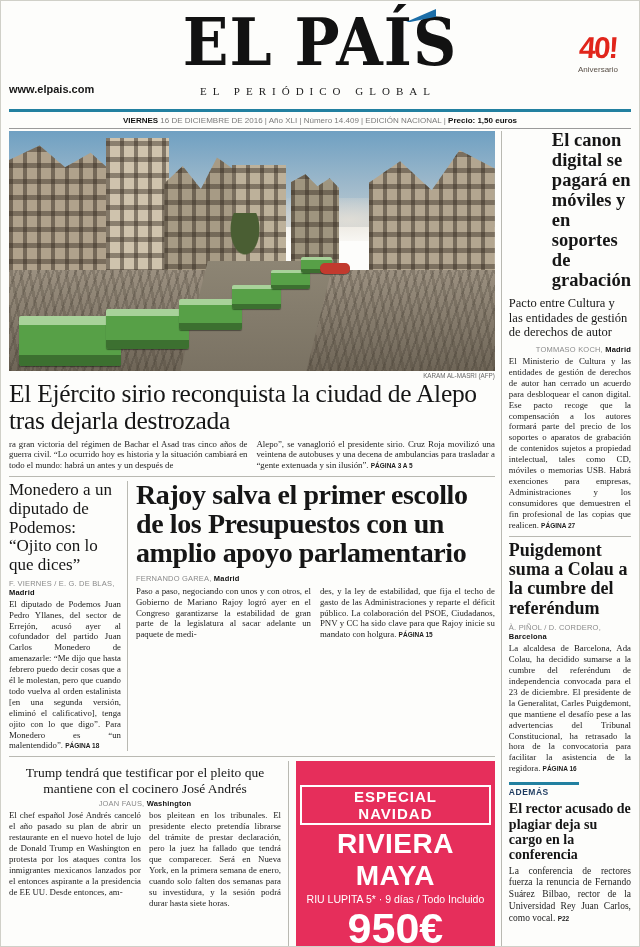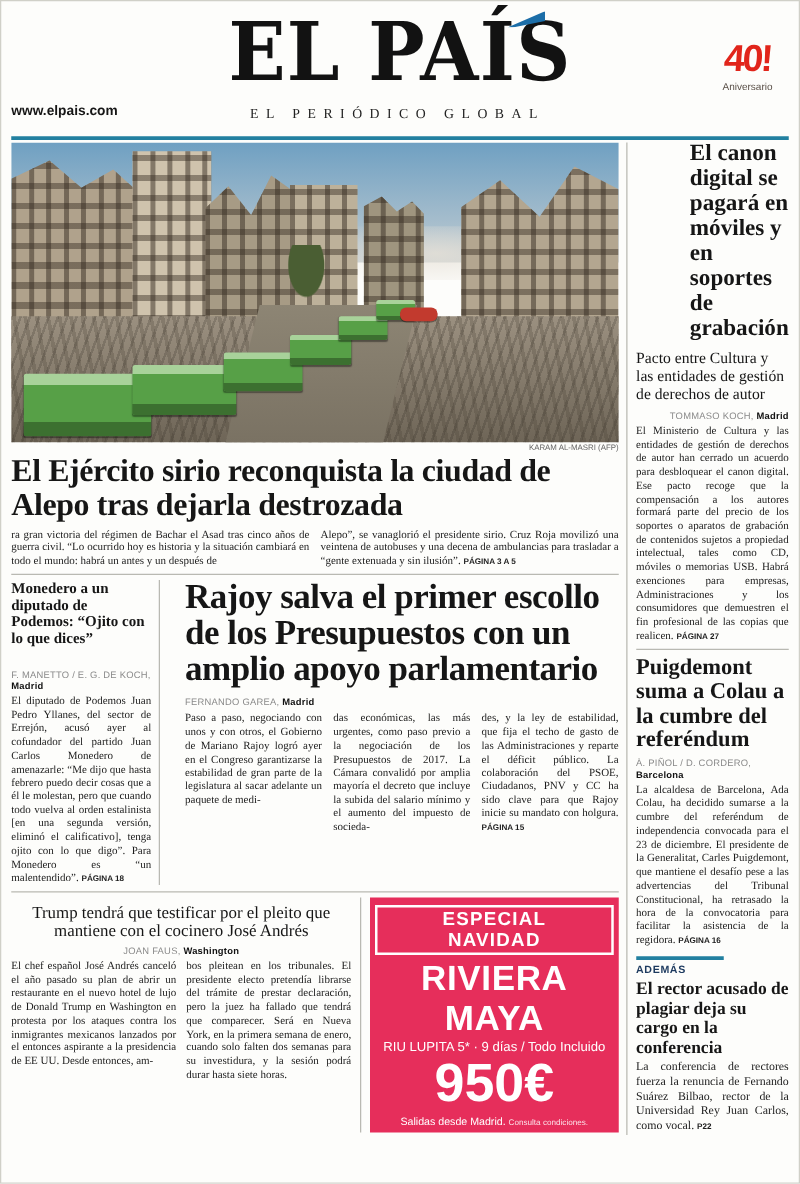--- a/index.html
+++ b/index.html
@@ -73,46 +73,46 @@
       repeating-linear-gradient(80deg, rgba(70,62,50,.25) 0 3px, transparent 3px 9px),
       repeating-linear-gradient(-70deg, rgba(40,35,28,.2) 0 2px, transparent 2px 7px),
       linear-gradient(#9b9080, #6e6557);
   }
   .ph-road { position:absolute; left:38%; bottom:0; width:26%; height:46%; background:linear-gradient(#8d8574, #7a7263); transform:skewX(-14deg); }
   .ph-tree { position:absolute; left:45%; top:34%; width:34px; height:46px; background:radial-gradient(ellipse at 50% 35%, #4a5e33 58%, rgba(74,94,51,0) 62%); }
   .ph-bus { position:absolute; background:linear-gradient(#a8d29a 18%, #57a047 18% 78%, #3c7030 78%); border-radius:2px; box-shadow:0 1px 1px rgba(0,0,0,.4); }
   .ph-tanker { position:absolute; left:64%; top:55%; width:30px; height:11px; background:#c23a2e; border-radius:5px; box-shadow:0 1px 0 rgba(0,0,0,.35); }
   .photo-credit { text-align:right; font-family:"Liberation Sans", sans-serif; font-size:6.3px; color:#666; padding:1px 0; }
 
-  .lead-headline { font-size:25.5px; font-weight:bold; line-height:1.05; letter-spacing:-.3px; margin:1px 0 4px; }
+  .lead-headline { font-size:25.5px; font-weight:normal; line-height:1.05; letter-spacing:-.3px; margin:1px 0 4px; }
   .cols3 { display:flex; gap:9px; }
   .cols3 > p { flex:1; }
 
   
   .row2 { display:flex; margin-top:1px; }
   .monedero { width:119px; padding-right:6px; border-right:1px solid #b9b9b2; }
-  .monedero h3 { font-size:12px; line-height:1.1; font-weight:bold; margin-bottom:18px; }
-  .rajoy { flex:1; padding-left:8px;margin-left:12px; }
+  .monedero h3 { font-size:17px; line-height:1.1; font-weight:normal; margin-bottom:4px; }
+  .rajoy { flex:1; padding-left:8px; }
   .rajoy h2 { font-size:28px; line-height:1.03; font-weight:bold; letter-spacing:-.4px; }
   .rajoy .subhead { font-size:15.5px; line-height:1.15; margin-top:6px; color:#111; }
   .rajoy .cols3 { margin-top:3px; }
 
   
   .row3 { display:flex; margin-top:2px; }
   .chef { width:280px; padding-right:7px; border-right:1px solid #b9b9b2; }
   .chef .kicker { font-size:13.5px; line-height:1.15; text-align:center; margin:4px 8px 3px; }
   .chef h3 { font-size:21px; line-height:1.05; font-weight:bold; text-align:center; margin-bottom:2px; }
   .chef .byline { text-align:center; }
   .cols2 { display:flex; gap:8px; }
   .cols2 > p { flex:1; }
 
   
   .ad { flex:1; margin-left:7px; display:flex; flex-direction:column; font-family:"Liberation Sans", sans-serif; }
   .ad-pink { background:#e62e5b; color:#fff; text-align:center; padding:6px 4px 4px; flex:1; }
-  .ad-badge { display:inline-block; border:2px solid #fff; padding:1px 20px; font-size:15px; font-weight:bold; letter-spacing:1px; }
+  .ad-badge { display:inline-block; border:2px solid #fff; padding:1px 20px; font-size:15px; font-weight:bold; letter-spacing:1px;margin-top:18px; }
   .ad-dest { font-size:28px; font-weight:900; letter-spacing:.5px; margin-top:3px; }
   .ad-details { font-size:10.5px; margin-top:1px; }
   .ad-price { font-size:43px; font-weight:900; line-height:1; margin-top:2px; }
   .ad-dep { font-size:8.5px; margin-top:3px; }
   .ad-cond { font-size:6.5px; opacity:.85; }
 
   
   .right-col h3 { font-weight:bold; }
   .canon h3 { font-size:18.5px; line-height:1.08;margin-left:43px; }
   .canon .subhead { font-size:12.5px; line-height:1.18; margin-top:5px; }
@@ -132,20 +132,25 @@
       <h1 class="logo">EL PAÍS</h1>
       <span class="logo-flag"></span>
       <span class="site-url">www.elpais.com</span>
       <div class="tagline">EL PERIÓDICO GLOBAL</div>
       <div class="anniv">
         <div class="anniv-num">40!</div>
         <div class="anniv-label">Aniversario</div>
       </div>
     </div>
     <div class="teal-rule"></div>
+    <div class="dateline">
+      <b>VIERNES</b>
+      <span>16 DE DICIEMBRE DE 2016 | Año XLI | Número 14.409 | EDICIÓN NACIONAL |</span>
+      <b>Precio: 1,50 euros</b>
+    </div>
   </header>
 
   <div class="main">
     <div class="left-area">
 
       <figure class="lead-photo">
         <div class="ph-sky"></div>
         <div class="ph-haze"></div>
         <div class="ph-bldg ph-win ph-jag1" style="left:0; top:6%; width:21%; height:76%; background-color:#b0a28c;"></div>
         <div class="ph-bldg ph-win" style="left:20%; top:3%; width:13%; height:70%; background-color:#cfc3ad;"></div>
@@ -171,35 +176,34 @@
         <p>ra gran victoria del régimen de Bachar el Asad tras cinco años de guerra civil. “Lo ocurrido hoy es historia y la situación cambiará en todo el mundo: habrá un antes y un después de</p>
         <p><span>Alepo”, se vanaglorió el presidente sirio. Cruz Roja movilizó una veintena de autobuses y una decena de ambulancias para trasladar a “gente extenuada y sin ilusión”.</span> <b class="pgref">PÁGINA 3 A 5</b></p>
       </div>
 
       <div class="hrule"></div>
 
       <div class="row2">
         <section class="monedero">
           <h3>Monedero a un diputado de Podemos: “Ojito con lo que dices”</h3>
           <div class="byline">
-            <span>F. MANETTO / E. G. DE KOCH,</span>
+            <span>F. VIERNES / E. G. DE BLAS,</span>
             <b>Madrid</b>
           </div>
           <p class="body-txt"><span>El diputado de Podemos Juan Pedro Yllanes, del sector de Errejón, acusó ayer al cofundador del partido Juan Carlos Monedero de amenazarle: “Me dijo que hasta febrero puedo decir cosas que a él le molestan, pero que cuando todo vuelva al orden estalinista [en una segunda versión, eliminó el calificativo], tenga ojito con lo que digo”. Para Monedero es “un malentendido”.</span> <b class="pgref">PÁGINA 18</b></p>
         </section>
 
         <section class="rajoy">
           <h2>Rajoy salva el primer escollo de los Presupuestos con un amplio apoyo parlamentario</h2>
           <div class="byline" style="margin-top:6px;">
             <span>FERNANDO GAREA,</span>
             <b>Madrid</b>
           </div>
           <div class="cols3 body-txt">
             <p>Paso a paso, negociando con unos y con otros, el Gobierno de Mariano Rajoy logró ayer en el Congreso garantizarse la estabilidad de gran parte de la legislatura al sacar adelante un paquete de medi-</p>
-            <p>das económicas, las más urgentes, como paso previo a la negociación de los Presupuestos de 2017. La Cámara convalidó por amplia mayoría el decreto que incluye la subida del salario mínimo y el aumento del impuesto de socieda-</p>
             <p><span>des, y la ley de estabilidad, que fija el techo de gasto de las Administraciones y reparte el déficit público. La colaboración del PSOE, Ciudadanos, PNV y CC ha sido clave para que Rajoy inicie su mandato con holgura.</span> <b class="pgref">PÁGINA 15</b></p>
           </div>
         </section>
       </div>
 
       <div class="hrule"></div>
 
       <div class="row3">
         <section class="chef">
           <div class="kicker">Trump tendrá que testificar por el pleito que mantiene con el cocinero José Andrés</div>

